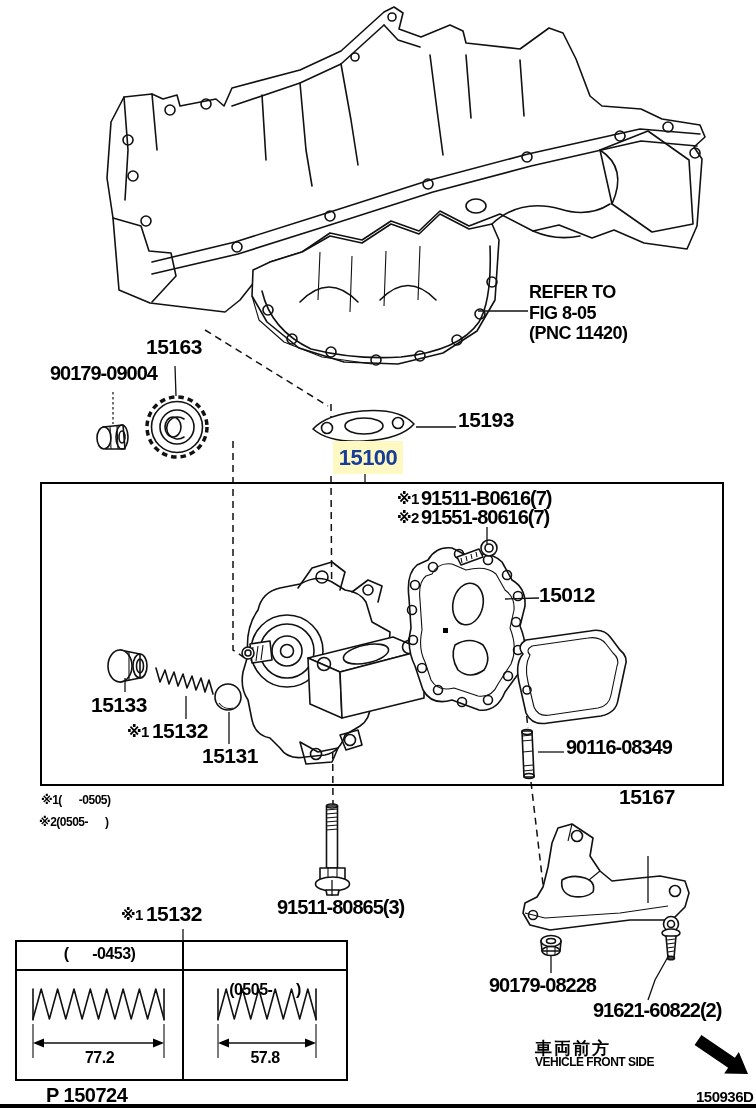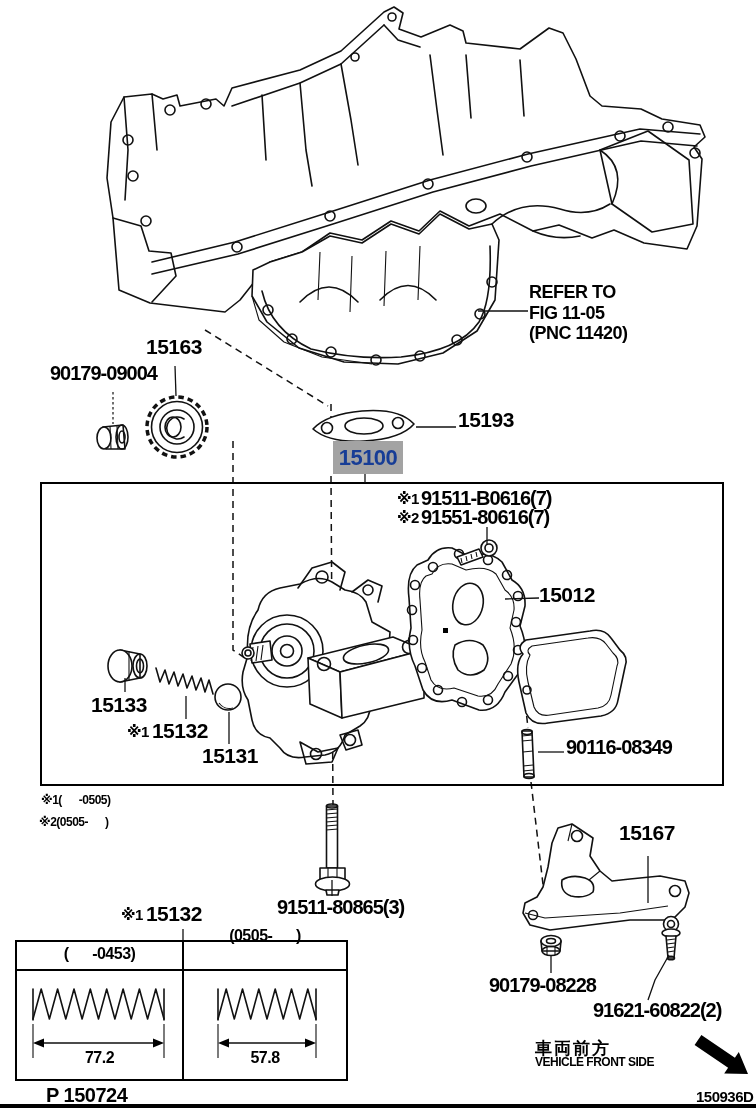--- a/index.html
+++ b/index.html
@@ -267,29 +267,29 @@
     <path class="blk" d="M33,1043 L44,1038.5 L44,1047.5 Z M164,1043 L153,1038.5 L153,1047.5 Z M218,1043 L229,1038.5 L229,1047.5 Z M316,1043 L305,1038.5 L305,1047.5 Z"></path>
   </g>
 
   <path class="blk" d="M694.6,1045 L728.1,1067.7 L724.2,1073.5 L748,1074 L738.8,1052 L734.9,1057.8 L701.4,1035 Z"></path>
 
   <rect class="blk" x="0" y="1104" width="756" height="4"></rect>
 </svg>
 
 <div class="lbl refer" style="left:529px;top:282px">
   <div>REFER TO</div>
-  <div>FIG 11-05</div>
+  <div>FIG 8-05</div>
   <div>(PNC 11420)</div>
 </div>
 
 <div class="lbl pn" style="left:146px;top:336px">15163</div>
 <div class="lbl mid" style="left:50px;top:363px">90179-09004</div>
 <div class="lbl pn" style="left:458px;top:409px">15193</div>
 
-<div class="lbl" id="hl-15100" style="left: 333px; top: 441px; background: #a3a3a3; color: rgb(23, 61, 150);">15100</div>
+<div class="lbl" id="hl-15100" style="left: 333px; top: 441px; background: #fef9c3; color: rgb(23, 61, 150);">15100</div>
 
 <div class="lbl co" style="left:397px;top:488px">
   <span class="pref">※1</span><span class="num">91511-B0616(7)</span>
 </div>
 <div class="lbl co" style="left:397px;top:507px">
   <span class="pref">※2</span><span class="num">91551-80616(7)</span>
 </div>
 
 <div class="lbl pn" style="left:539px;top:584px">15012</div>
 <div class="lbl pn" style="left:91px;top:694px">15133</div>
@@ -298,28 +298,28 @@
   <span class="pref">※1</span><span class="num">15132</span>
 </div>
 
 <div class="lbl pn" style="left:202px;top:745px">15131</div>
 <div class="lbl mid" style="left:566px;top:737px">90116-08349</div>
 
 <div class="lbl note" style="left:41px;top:794px">※1(      -0505)</div>
 <div class="lbl note" style="left:39px;top:816px">※2(0505-      )</div>
 
 <div class="lbl mid" style="left:277px;top:897px">91511-80865(3)</div>
-<div class="lbl pn" style="left:619px;top:822px">15167</div>
+<div class="lbl pn" style="left:619px;top:786px">15167</div>
 
 <div class="lbl co2" style="left:121px;top:903px">
   <span class="pref">※1</span><span class="num">15132</span>
 </div>
 
 <div class="lbl hdr" style="left:16px;top:946px;width:167px">(      -0453)</div>
-<div class="lbl hdr" style="left:183px;top:928px;width:164px">(0505-      )</div>
+<div class="lbl hdr" style="left:183px;top:982px;width:164px">(0505-      )</div>
 <div class="lbl hdr" style="left:16px;top:1050px;width:167px">77.2</div>
 <div class="lbl hdr" style="left:183px;top:1050px;width:164px">57.8</div>
 
 <div class="lbl mid" style="left:489px;top:975px">90179-08228</div>
 <div class="lbl mid" style="left:593px;top:1000px">91621-60822(2)</div>
 
 <div class="lbl jp" style="left:535px;top:1034px">車両前方</div>
 <div class="lbl en" style="left:535px;top:1056px">VEHICLE FRONT SIDE</div>
 
 <div class="lbl ftl" style="left:2px;top:1085px">P 150724</div>

